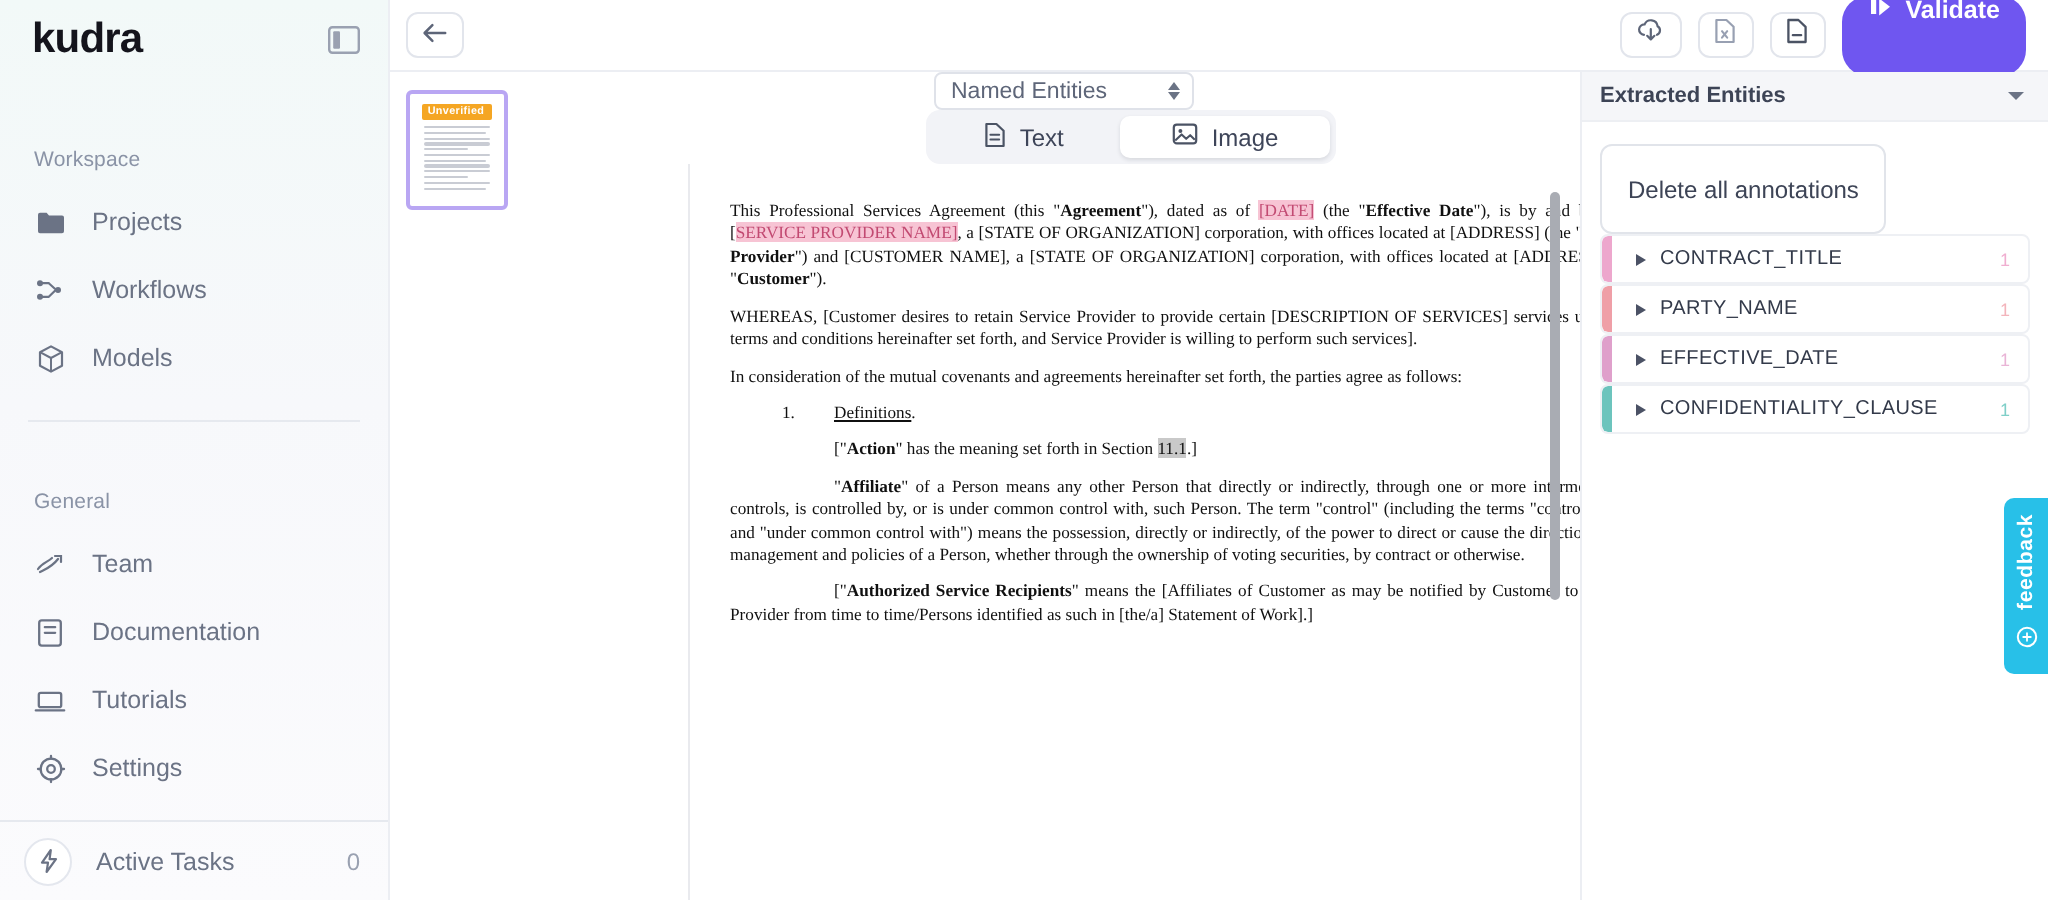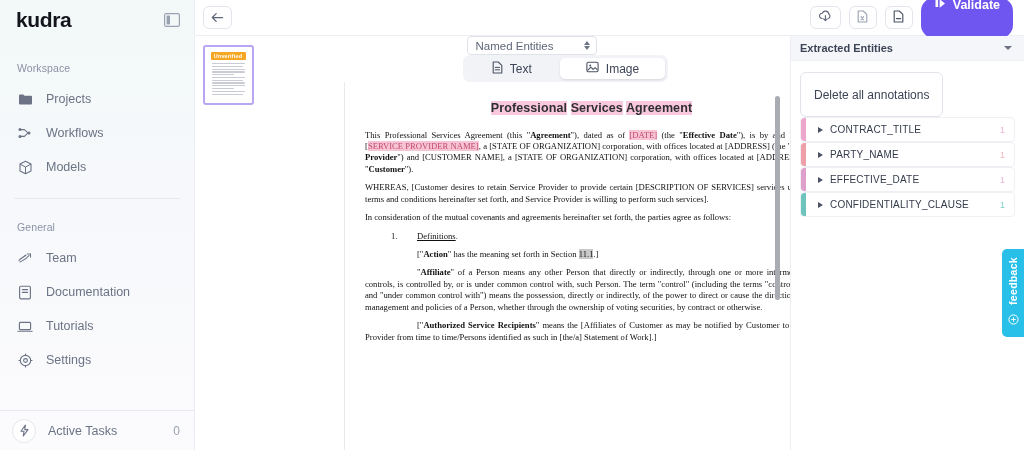--- a/index.html
+++ b/index.html
@@ -22,21 +22,21 @@
   }
   .brand-row {
     height: 40px; display: flex; align-items: center;
     padding: 0 14px 0 16px; justify-content: space-between;
   }
   .logo { font-size: 21px; font-weight: 700; color: #14141c; letter-spacing: -0.4px; position: relative; }
   .panel-icon { width: 16px; height: 14px; display: block; }
 
   .side-section-label {
     font-size: 10.5px; color: #8a93a6; padding: 0 0 0 17px;
-    margin-top: 22px; margin-bottom: 8px; letter-spacing: .1px;
+    margin-top: 34px; margin-bottom: 8px; letter-spacing: .1px;
   }
   .nav-item {
     display: flex; align-items: center; gap: 13px;
     height: 34px; padding-left: 17px; cursor: pointer;
     color: #6b7385; font-size: 12.5px;
   }
   .nav-ico { width: 16px; height: 16px; flex: 0 0 16px; display: flex; align-items: center; justify-content: center; }
   .nav-ico svg { display: block; }
   .divider { height: 1px; background: #e6e9ef; margin: 14px 14px 0 14px; }
 
@@ -403,21 +403,20 @@
               </span>
               <span>Image</span>
             </div>
           </div>
         </div>
 
         <div class="docarea">
           <div class="page">
             <div class="doc">
 
-              <h1><span class="hl-pink-t">Professional</span> <span class="hl-pink-t">Services</span> <span class="hl-pink-t">Agreement</span></h1>
 
               <p><span>This Professional Services Agreement (this "</span><b>Agreement</b><span>"), dated as of </span><span class="hl-rose">[DATE]</span><span> (the "</span><b>Effective Date</b><span>"), is by and between [</span><span class="hl-rose">SERVICE PROVIDER NAME]</span><span>, a [STATE OF ORGANIZATION] corporation, with offices located at [ADDRESS] (the "</span><b>Service Provider</b><span>") and [CUSTOMER NAME], a [STATE OF ORGANIZATION] corporation, with offices located at [ADDRESS] (the "</span><b>Customer</b><span>").</span></p>
 
               <p>WHEREAS, [Customer desires to retain Service Provider to provide certain [DESCRIPTION OF SERVICES] services upon the terms and conditions hereinafter set forth, and Service Provider is willing to perform such services].</p>
 
               <p>In consideration of the mutual covenants and agreements hereinafter set forth, the parties agree as follows:</p>
 
               <div class="listrow">
                 <span class="num">1.</span>
                 <span><span class="uline">Definitions</span><span>.</span></span>

